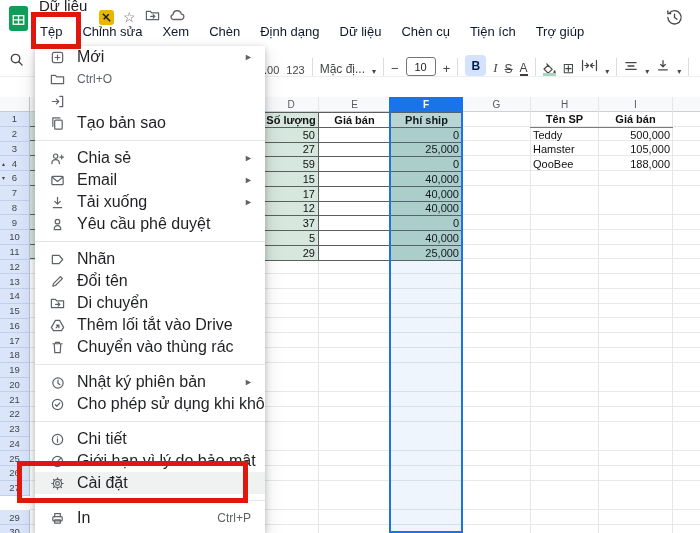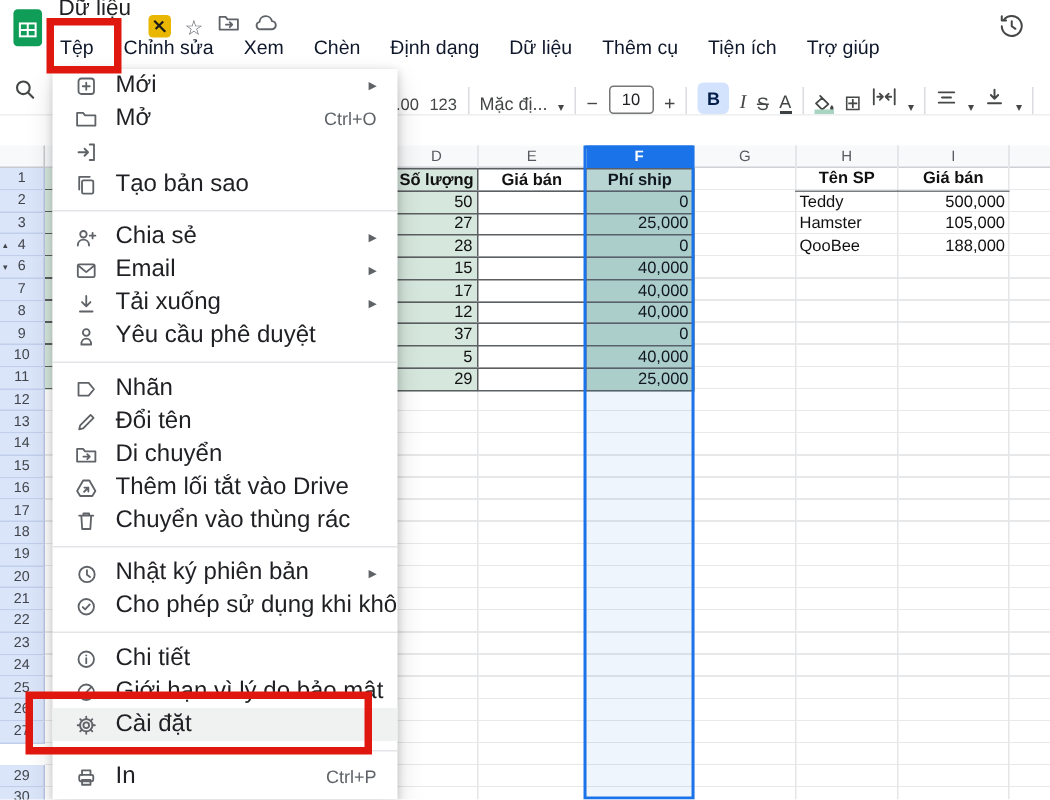--- a/index.html
+++ b/index.html
@@ -134,21 +134,21 @@
       </svg>
   </span>
 
   <div class="menubar" id="menubar">
       <span>Tệp</span>
       <span>Chỉnh sửa</span>
       <span>Xem</span>
       <span>Chèn</span>
       <span>Định dạng</span>
       <span>Dữ liệu</span>
-      <span>Thêm cụ</span>
+      <span>Chèn cụ</span>
       <span>Tiện ích</span>
       <span>Trợ giúp</span>
     </div>
 
   <div class="toolbar">
     <span class="search-ic">
       <svg width="15" height="15" viewBox="0 0 16 16" fill="none" stroke="#444746" stroke-width="1.5" stroke-linecap="round">
           <circle cx="7" cy="7" r="4.5"></circle>
           <path d="M10.5 10.5L14 14"></path>
         </svg>
@@ -231,21 +231,21 @@
       <div class="cell bordered bgD num" style="left: 263px; top: 126.75px; width: 56px; height: 15.75px;">50</div>
       <div class="cell bordered bgE" style="left: 318px; top: 126.75px; width: 73px; height: 15.75px;"></div>
       <div class="cell bordered bgF num" style="left: 390px; top: 126.75px; width: 73px; height: 15.75px;">0</div>
       <div class="cell" style="left: 530px; top: 126.75px; width: 69px; height: 15.75px;">Teddy</div>
       <div class="cell num" style="left: 598px; top: 126.75px; width: 75px; height: 15.75px;">500,000</div>
       <div class="cell bordered bgD num" style="left: 263px; top: 141.5px; width: 56px; height: 15.75px;">27</div>
       <div class="cell bordered bgE" style="left: 318px; top: 141.5px; width: 73px; height: 15.75px;"></div>
       <div class="cell bordered bgF num" style="left: 390px; top: 141.5px; width: 73px; height: 15.75px;">25,000</div>
       <div class="cell" style="left: 530px; top: 141.5px; width: 69px; height: 15.75px;">Hamster</div>
       <div class="cell num" style="left: 598px; top: 141.5px; width: 75px; height: 15.75px;">105,000</div>
-      <div class="cell bordered bgD num" style="left: 263px; top: 156.25px; width: 56px; height: 15.75px;">28</div>
+      <div class="cell bordered bgD num" style="left: 263px; top: 156.25px; width: 56px; height: 15.75px;">59</div>
       <div class="cell bordered bgE" style="left: 318px; top: 156.25px; width: 73px; height: 15.75px;"></div>
       <div class="cell bordered bgF num" style="left: 390px; top: 156.25px; width: 73px; height: 15.75px;">0</div>
       <div class="cell" style="left: 530px; top: 156.25px; width: 69px; height: 15.75px;">QooBee</div>
       <div class="cell num" style="left: 598px; top: 156.25px; width: 75px; height: 15.75px;">188,000</div>
       <div class="cell bordered bgD num" style="left: 263px; top: 171px; width: 56px; height: 15.75px;">15</div>
       <div class="cell bordered bgE" style="left: 318px; top: 171px; width: 73px; height: 15.75px;"></div>
       <div class="cell bordered bgF num" style="left: 390px; top: 171px; width: 73px; height: 15.75px;">40,000</div>
       <div class="cell bordered bgD num" style="left: 263px; top: 185.75px; width: 56px; height: 15.75px;">17</div>
       <div class="cell bordered bgE" style="left: 318px; top: 185.75px; width: 73px; height: 15.75px;"></div>
       <div class="cell bordered bgF num" style="left: 390px; top: 185.75px; width: 73px; height: 15.75px;">40,000</div>
@@ -308,21 +308,20 @@
         </span>
         <span class="lbl">Mới</span>
         <span class="sub">►</span>
       </div>
       <div class="mi">
         <span class="ic">
           <svg viewBox="0 0 16 16" width="15" height="15" fill="none" stroke="#5f6368" stroke-width="1.3" stroke-linecap="round" stroke-linejoin="round">
             <path d="M1.5 12.5v-9h4.2l1.5 1.8h7.3v7.2z"></path>
           </svg>
         </span>
-        <span class="lbl">Mở</span>
         <span class="sc">Ctrl+O</span>
       </div>
       <div class="mi">
         <span class="ic">
           <svg viewBox="0 0 16 16" width="15" height="15" fill="none" stroke="#5f6368" stroke-width="1.3" stroke-linecap="round" stroke-linejoin="round">
             <path d="M10.5 2.5h3v11h-3M2.5 8h6.5M6.8 5.5L9.3 8l-2.5 2.5"></path>
           </svg>
         </span>
       </div>
       <div class="mi">

